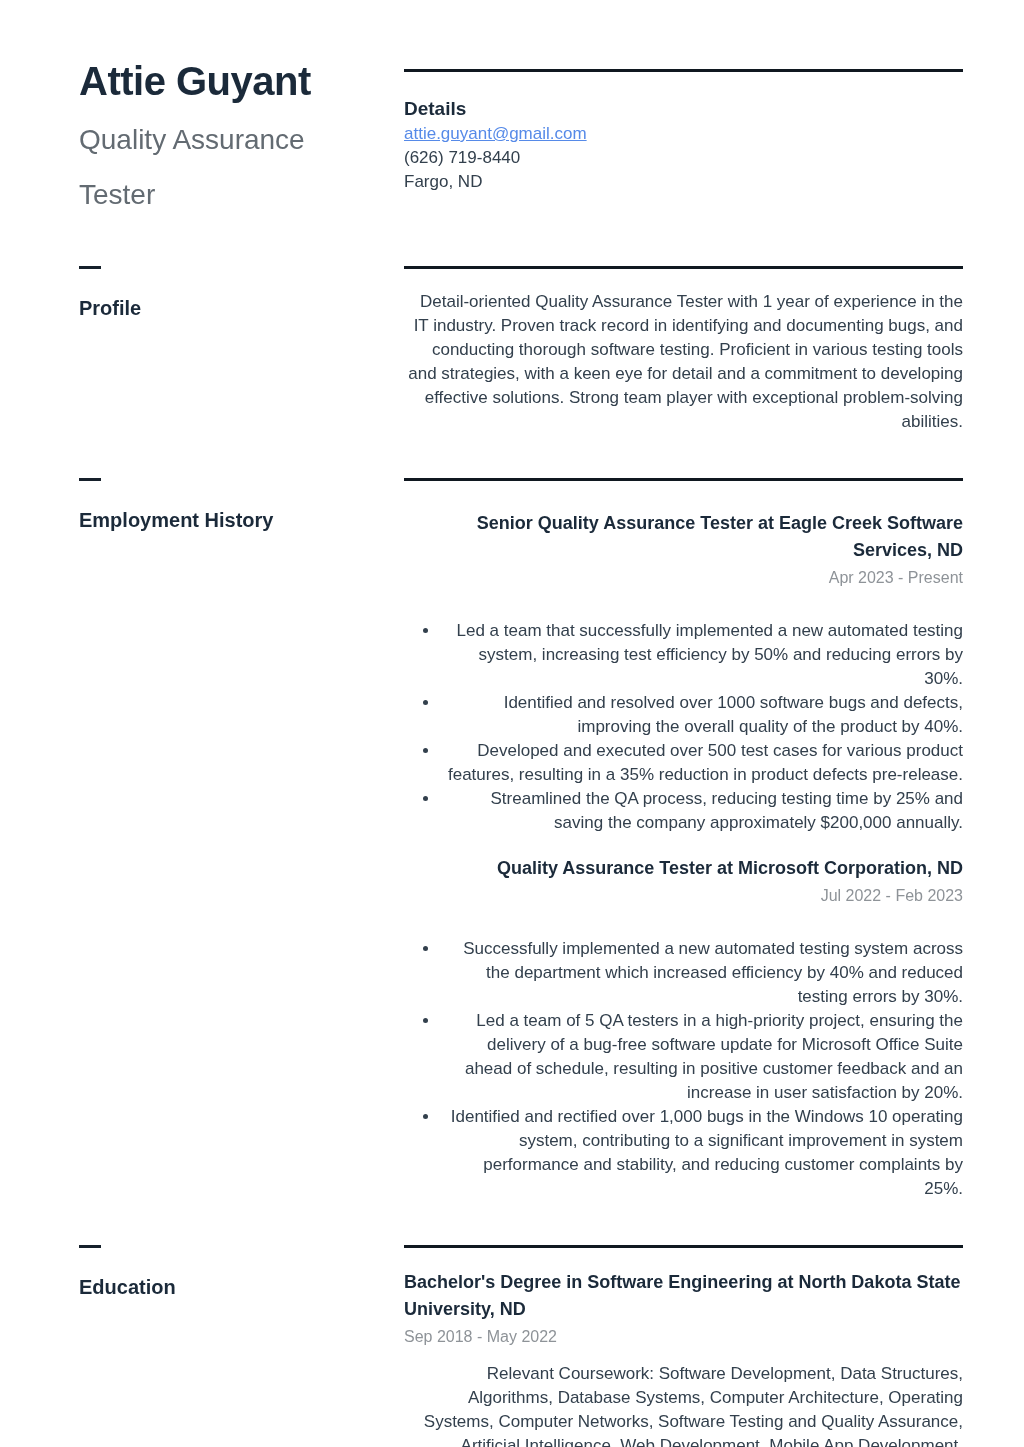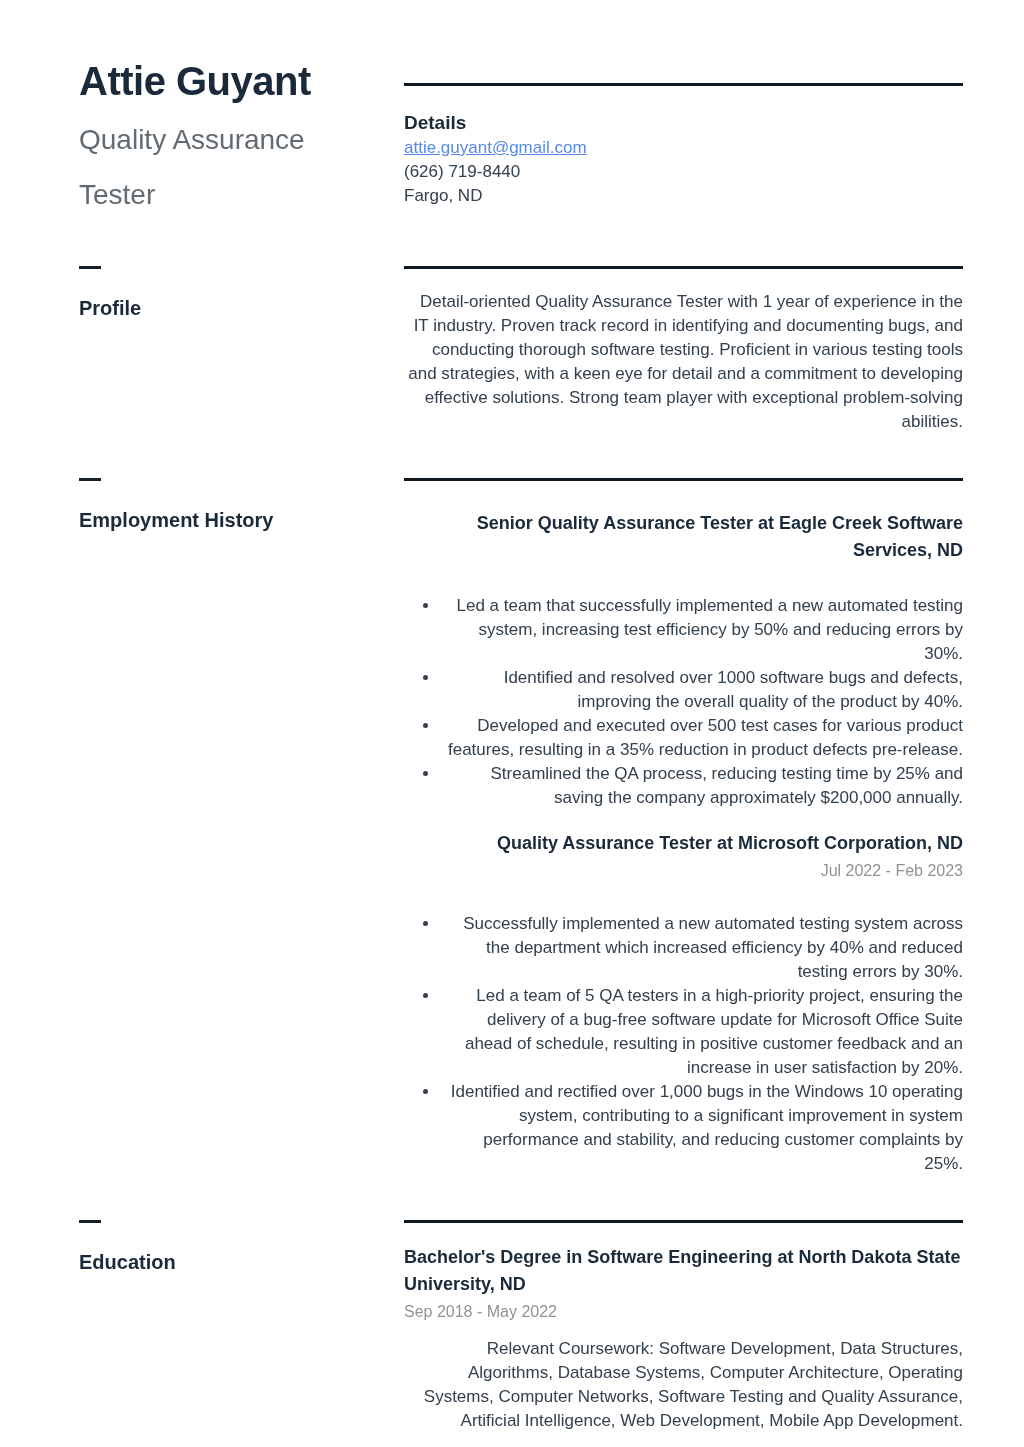--- a/index.html
+++ b/index.html
@@ -30,21 +30,21 @@
     line-height: 46px;
     letter-spacing: -0.5px;
   }
   .job-subtitle {
     font-size: 28px;
     line-height: 55px;
     color: #636b72;
     max-width: 270px;
     margin-top: 8px;
   }
-  .details-block { margin-top: 25px; }
+  .details-block { margin-top: 11px; }
   .rule {
     height: 3px;
     background: #101820;
     width: 100%;
   }
   .details-heading {
     margin-top: 24px;
     font-size: 19px;
     font-weight: bold;
     color: #1b2a3a;
@@ -137,20 +137,21 @@
     <div class="col-left">
       <div class="dash"></div>
       <div class="section-label">Employment History</div>
     </div>
     <div class="col-right">
       <div class="rule"></div>
       <div class="content-emp">
 
         <div class="job">
           <div class="entry-title">Senior Quality Assurance Tester at Eagle Creek Software Services, ND</div>
+          <div class="entry-dates">Apr 2023 - Present</div>
           <ul class="bullets">
             <li>Led a team that successfully implemented a new automated testing system, increasing test efficiency by 50% and reducing errors by 30%.</li>
             <li>Identified and resolved over 1000 software bugs and defects, improving the overall quality of the product by 40%.</li>
             <li>Developed and executed over 500 test cases for various product features, resulting in a 35% reduction in product defects pre-release.</li>
             <li>Streamlined the QA process, reducing testing time by 25% and saving the company approximately $200,000 annually.</li>
           </ul>
         </div>
 
         <div class="job">
           <div class="entry-title">Quality Assurance Tester at Microsoft Corporation, ND</div>

